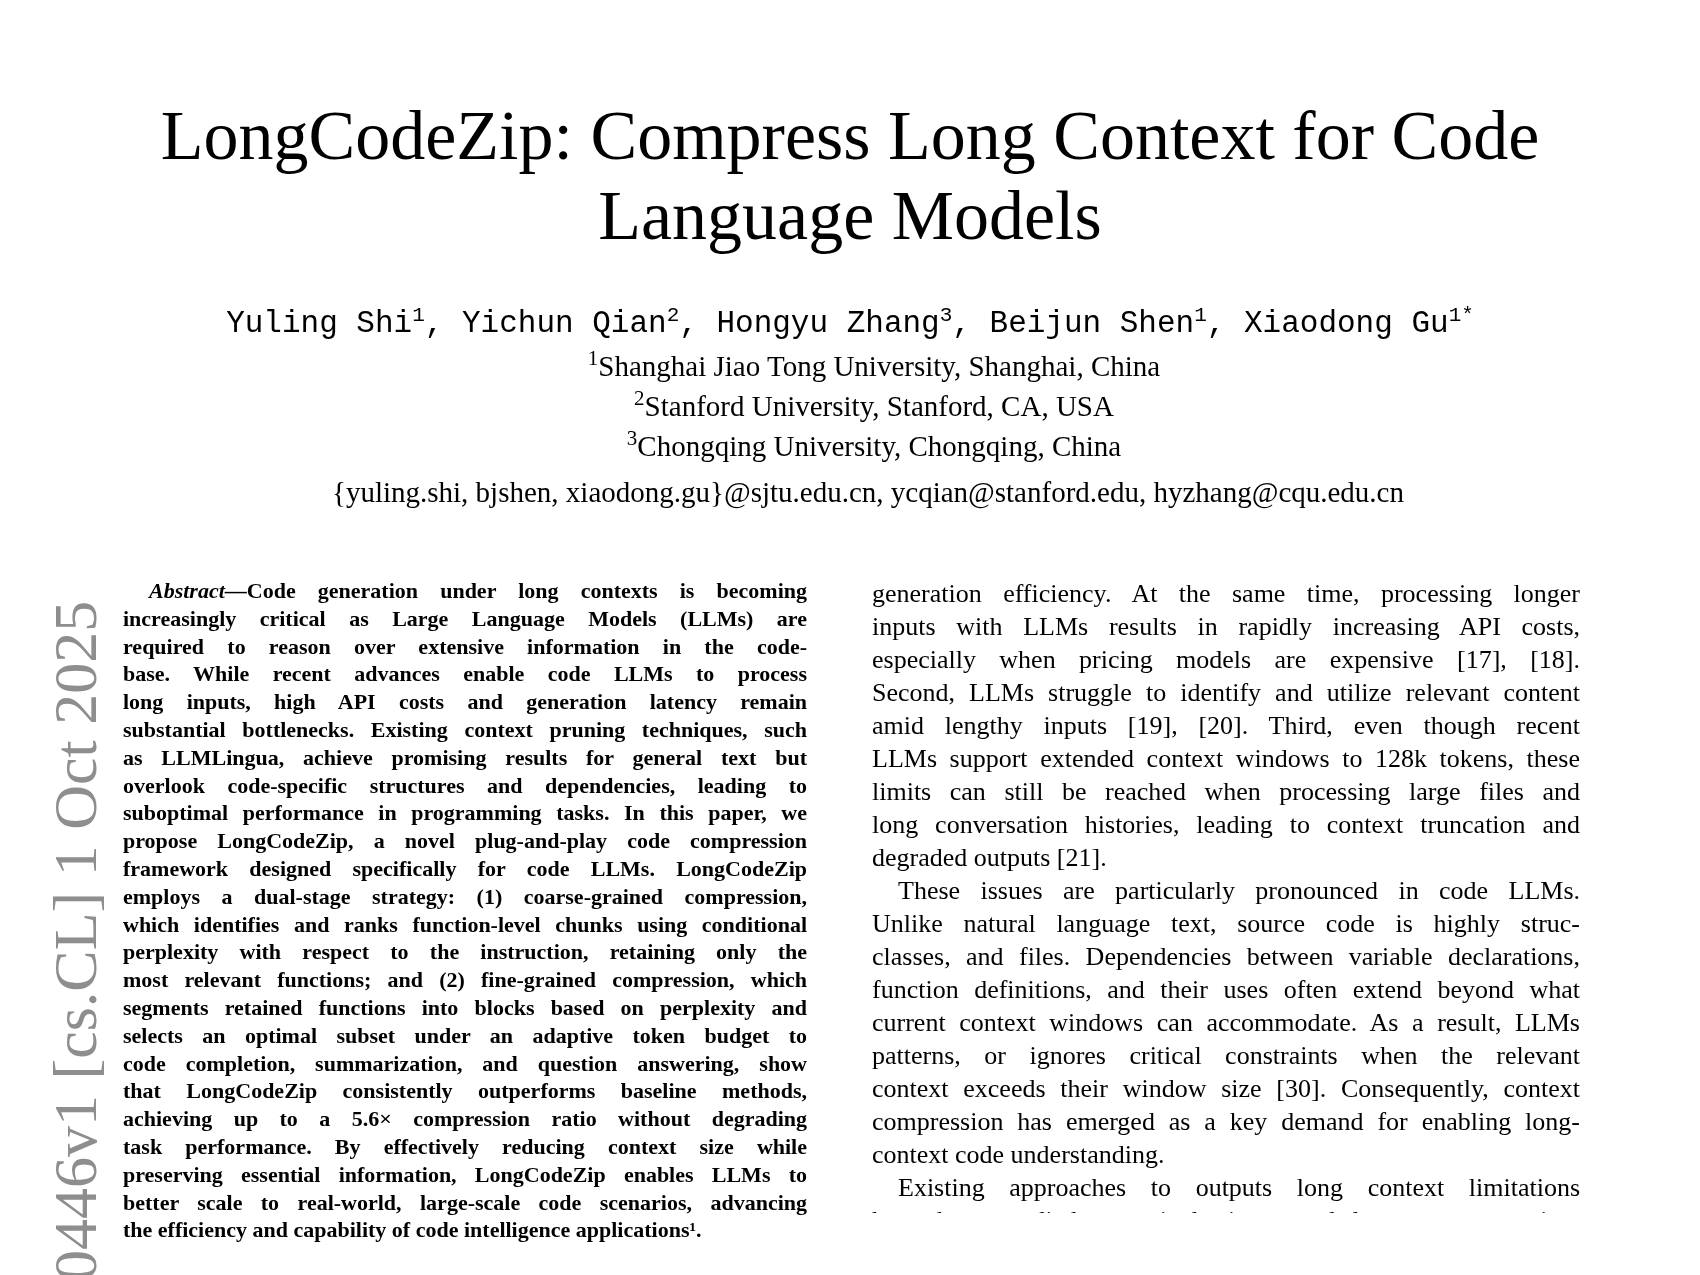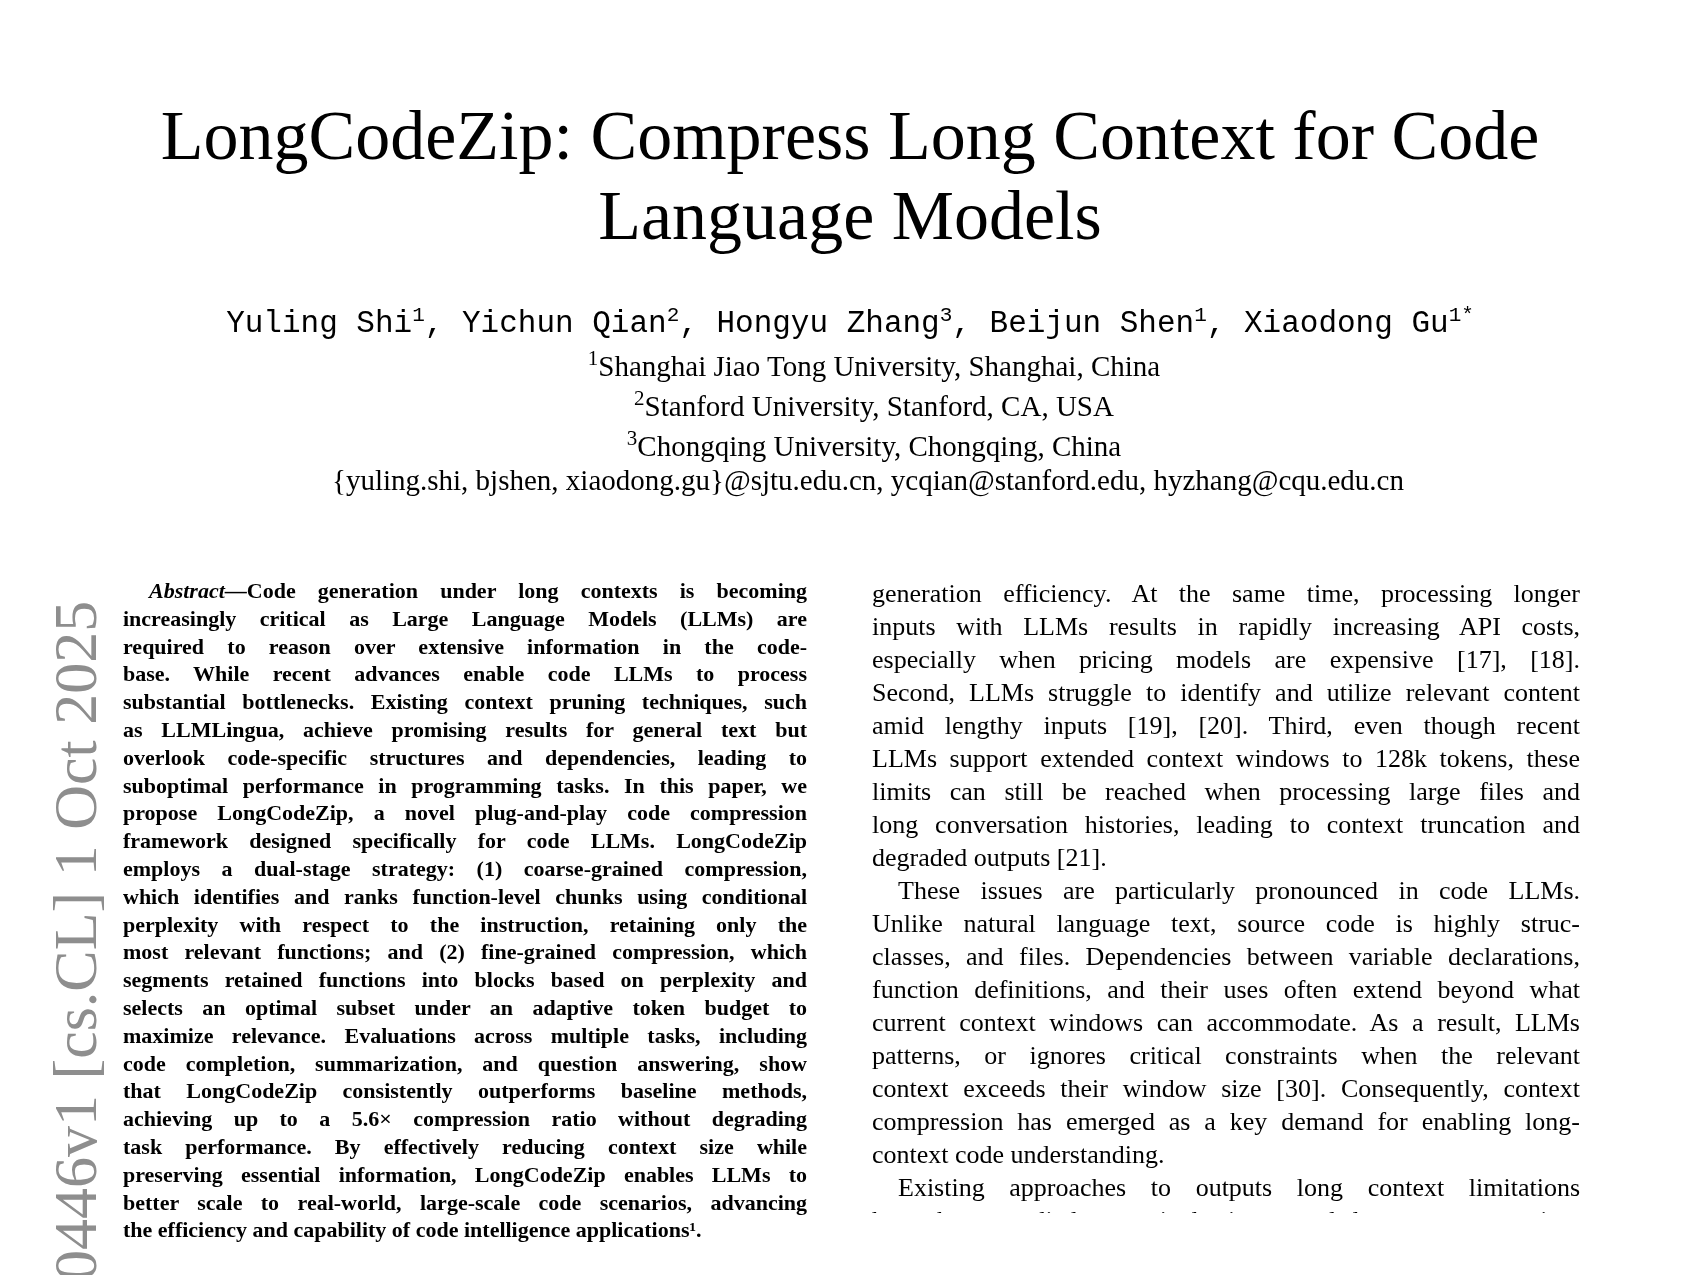--- a/index.html
+++ b/index.html
@@ -39,21 +39,21 @@
     line-height: 36px;
     font-family: Liberation Mono, monospace;
   }
   .authors sup, .affil sup { font-size: 21px; }
   .affil {
     font-size: 29px;
     line-height: 32px;
     padding-left: 48px;
   }
   .emails {
-    margin-top: 3px;
+    margin-top: 15px;
     font-size: 29px;
     line-height: 32px;
     padding-left: 36px;
   }
 
   .cols {
     position: absolute;
     left: 123px;
     top: 577px;
     display: flex;
@@ -115,33 +115,33 @@
   <div class="cols">
 
     <div class="abs-col">
       <div class="jline abs-first">
         <span class="abs-label">Abstract</span><span>—Code generation under long contexts is becoming</span>
       </div>
       <div class="para">
           <div class="jline">increasingly critical as Large Language Models (LLMs) are</div>
           <div class="jline">required to reason over extensive information in the code-</div>
           <div class="jline">base. While recent advances enable code LLMs to process</div>
+          <div class="jline">long inputs, high API costs and generation latency remain</div>
           <div class="jline">substantial bottlenecks. Existing context pruning techniques, such</div>
           <div class="jline">as LLMLingua, achieve promising results for general text but</div>
           <div class="jline">overlook code-specific structures and dependencies, leading to</div>
           <div class="jline">suboptimal performance in programming tasks. In this paper, we</div>
           <div class="jline">propose LongCodeZip, a novel plug-and-play code compression</div>
           <div class="jline">framework designed specifically for code LLMs. LongCodeZip</div>
           <div class="jline">employs a dual-stage strategy: (1) coarse-grained compression,</div>
           <div class="jline">which identifies and ranks function-level chunks using conditional</div>
           <div class="jline">perplexity with respect to the instruction, retaining only the</div>
           <div class="jline">most relevant functions; and (2) fine-grained compression, which</div>
           <div class="jline">segments retained functions into blocks based on perplexity and</div>
           <div class="jline">selects an optimal subset under an adaptive token budget to</div>
-          <div class="jline">maximize relevance. Evaluations across multiple tasks, including</div>
           <div class="jline">code completion, summarization, and question answering, show</div>
           <div class="jline">that LongCodeZip consistently outperforms baseline methods,</div>
           <div class="jline">achieving up to a 5.6× compression ratio without degrading</div>
           <div class="jline">task performance. By effectively reducing context size while</div>
           <div class="jline">preserving essential information, LongCodeZip enables LLMs to</div>
           <div class="jline">better scale to real-world, large-scale code scenarios, advancing</div>
           <div class="jline last">the efficiency and capability of code intelligence applications¹.</div>
         </div>
     </div>
 

